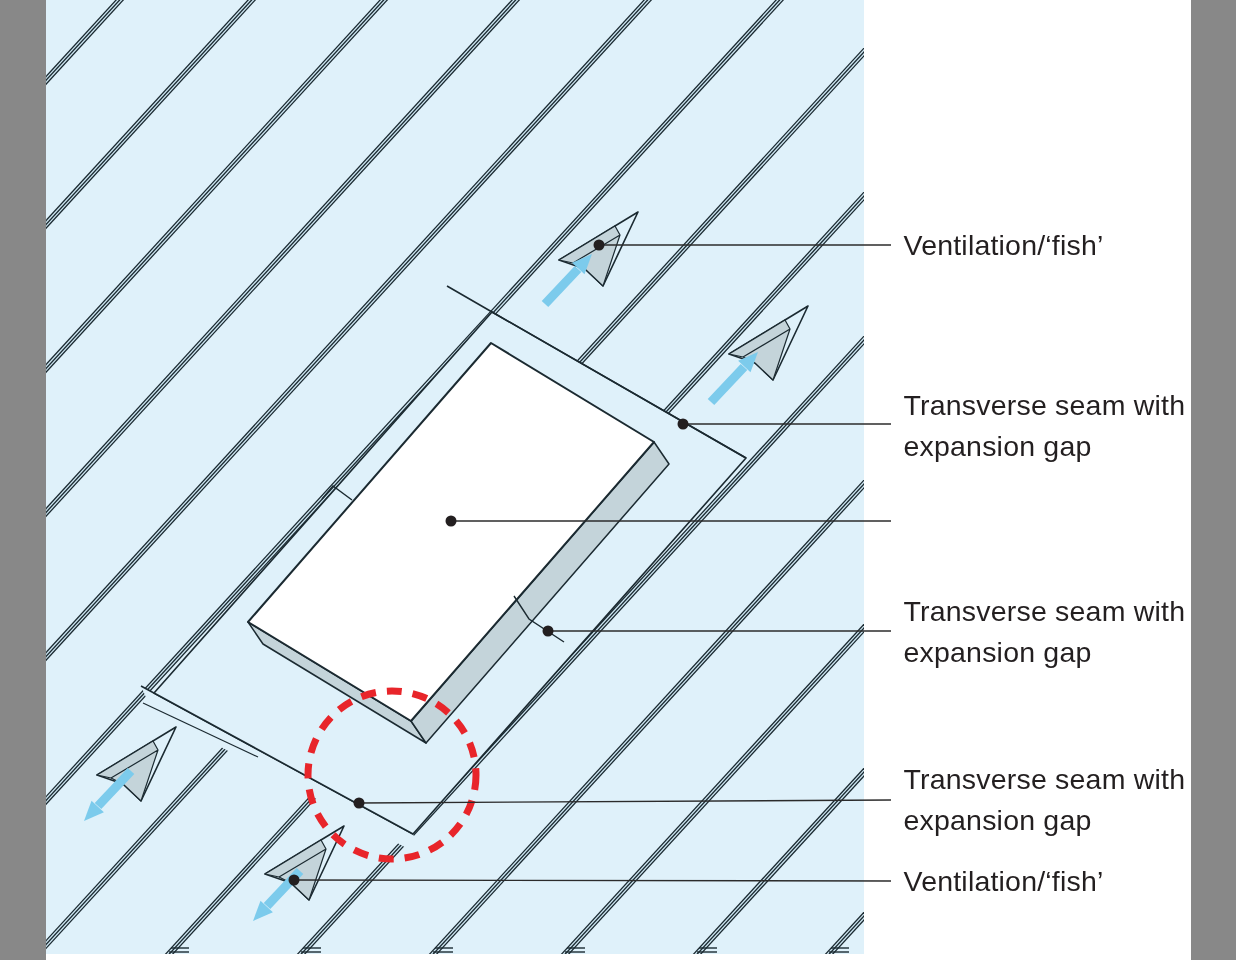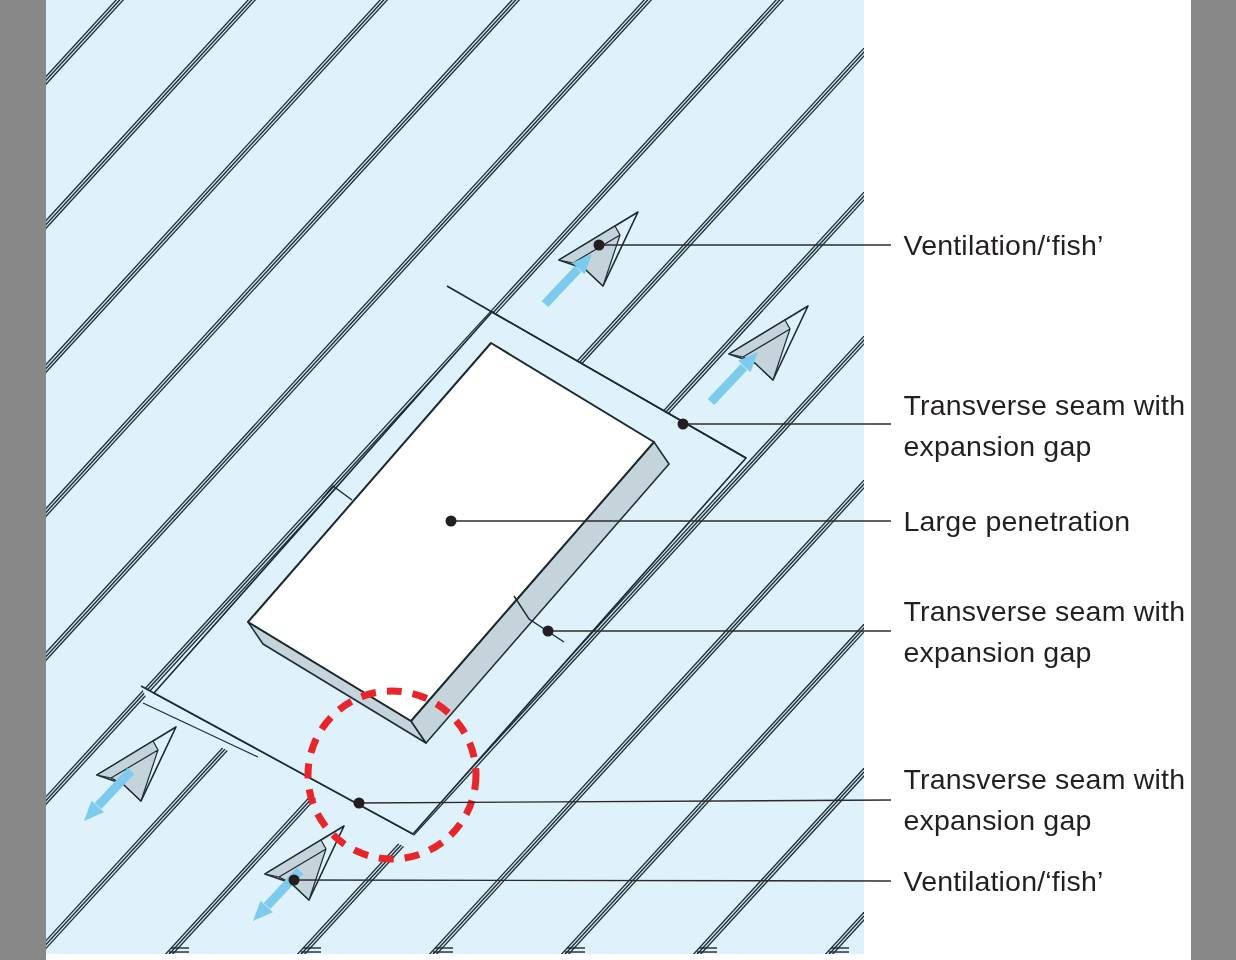--- a/index.html
+++ b/index.html
@@ -175,23 +175,20 @@
     </g>
   </svg>
 
   <div class="label single" style="top:229px;">
     <span>Ventilation/‘fish’</span>
   </div>
   <div class="label" style="top:385px;">
     <div>Transverse seam with</div>
     <div>expansion gap</div>
   </div>
-  <div class="label single" style="top:505px;">
-    <span>Large penetration</span>
-  </div>
   <div class="label" style="top:591px;">
     <div>Transverse seam with</div>
     <div>expansion gap</div>
   </div>
   <div class="label" style="top:759px;">
     <div>Transverse seam with</div>
     <div>expansion gap</div>
   </div>
   <div class="label single" style="top:865px;">
     <span>Ventilation/‘fish’</span>

